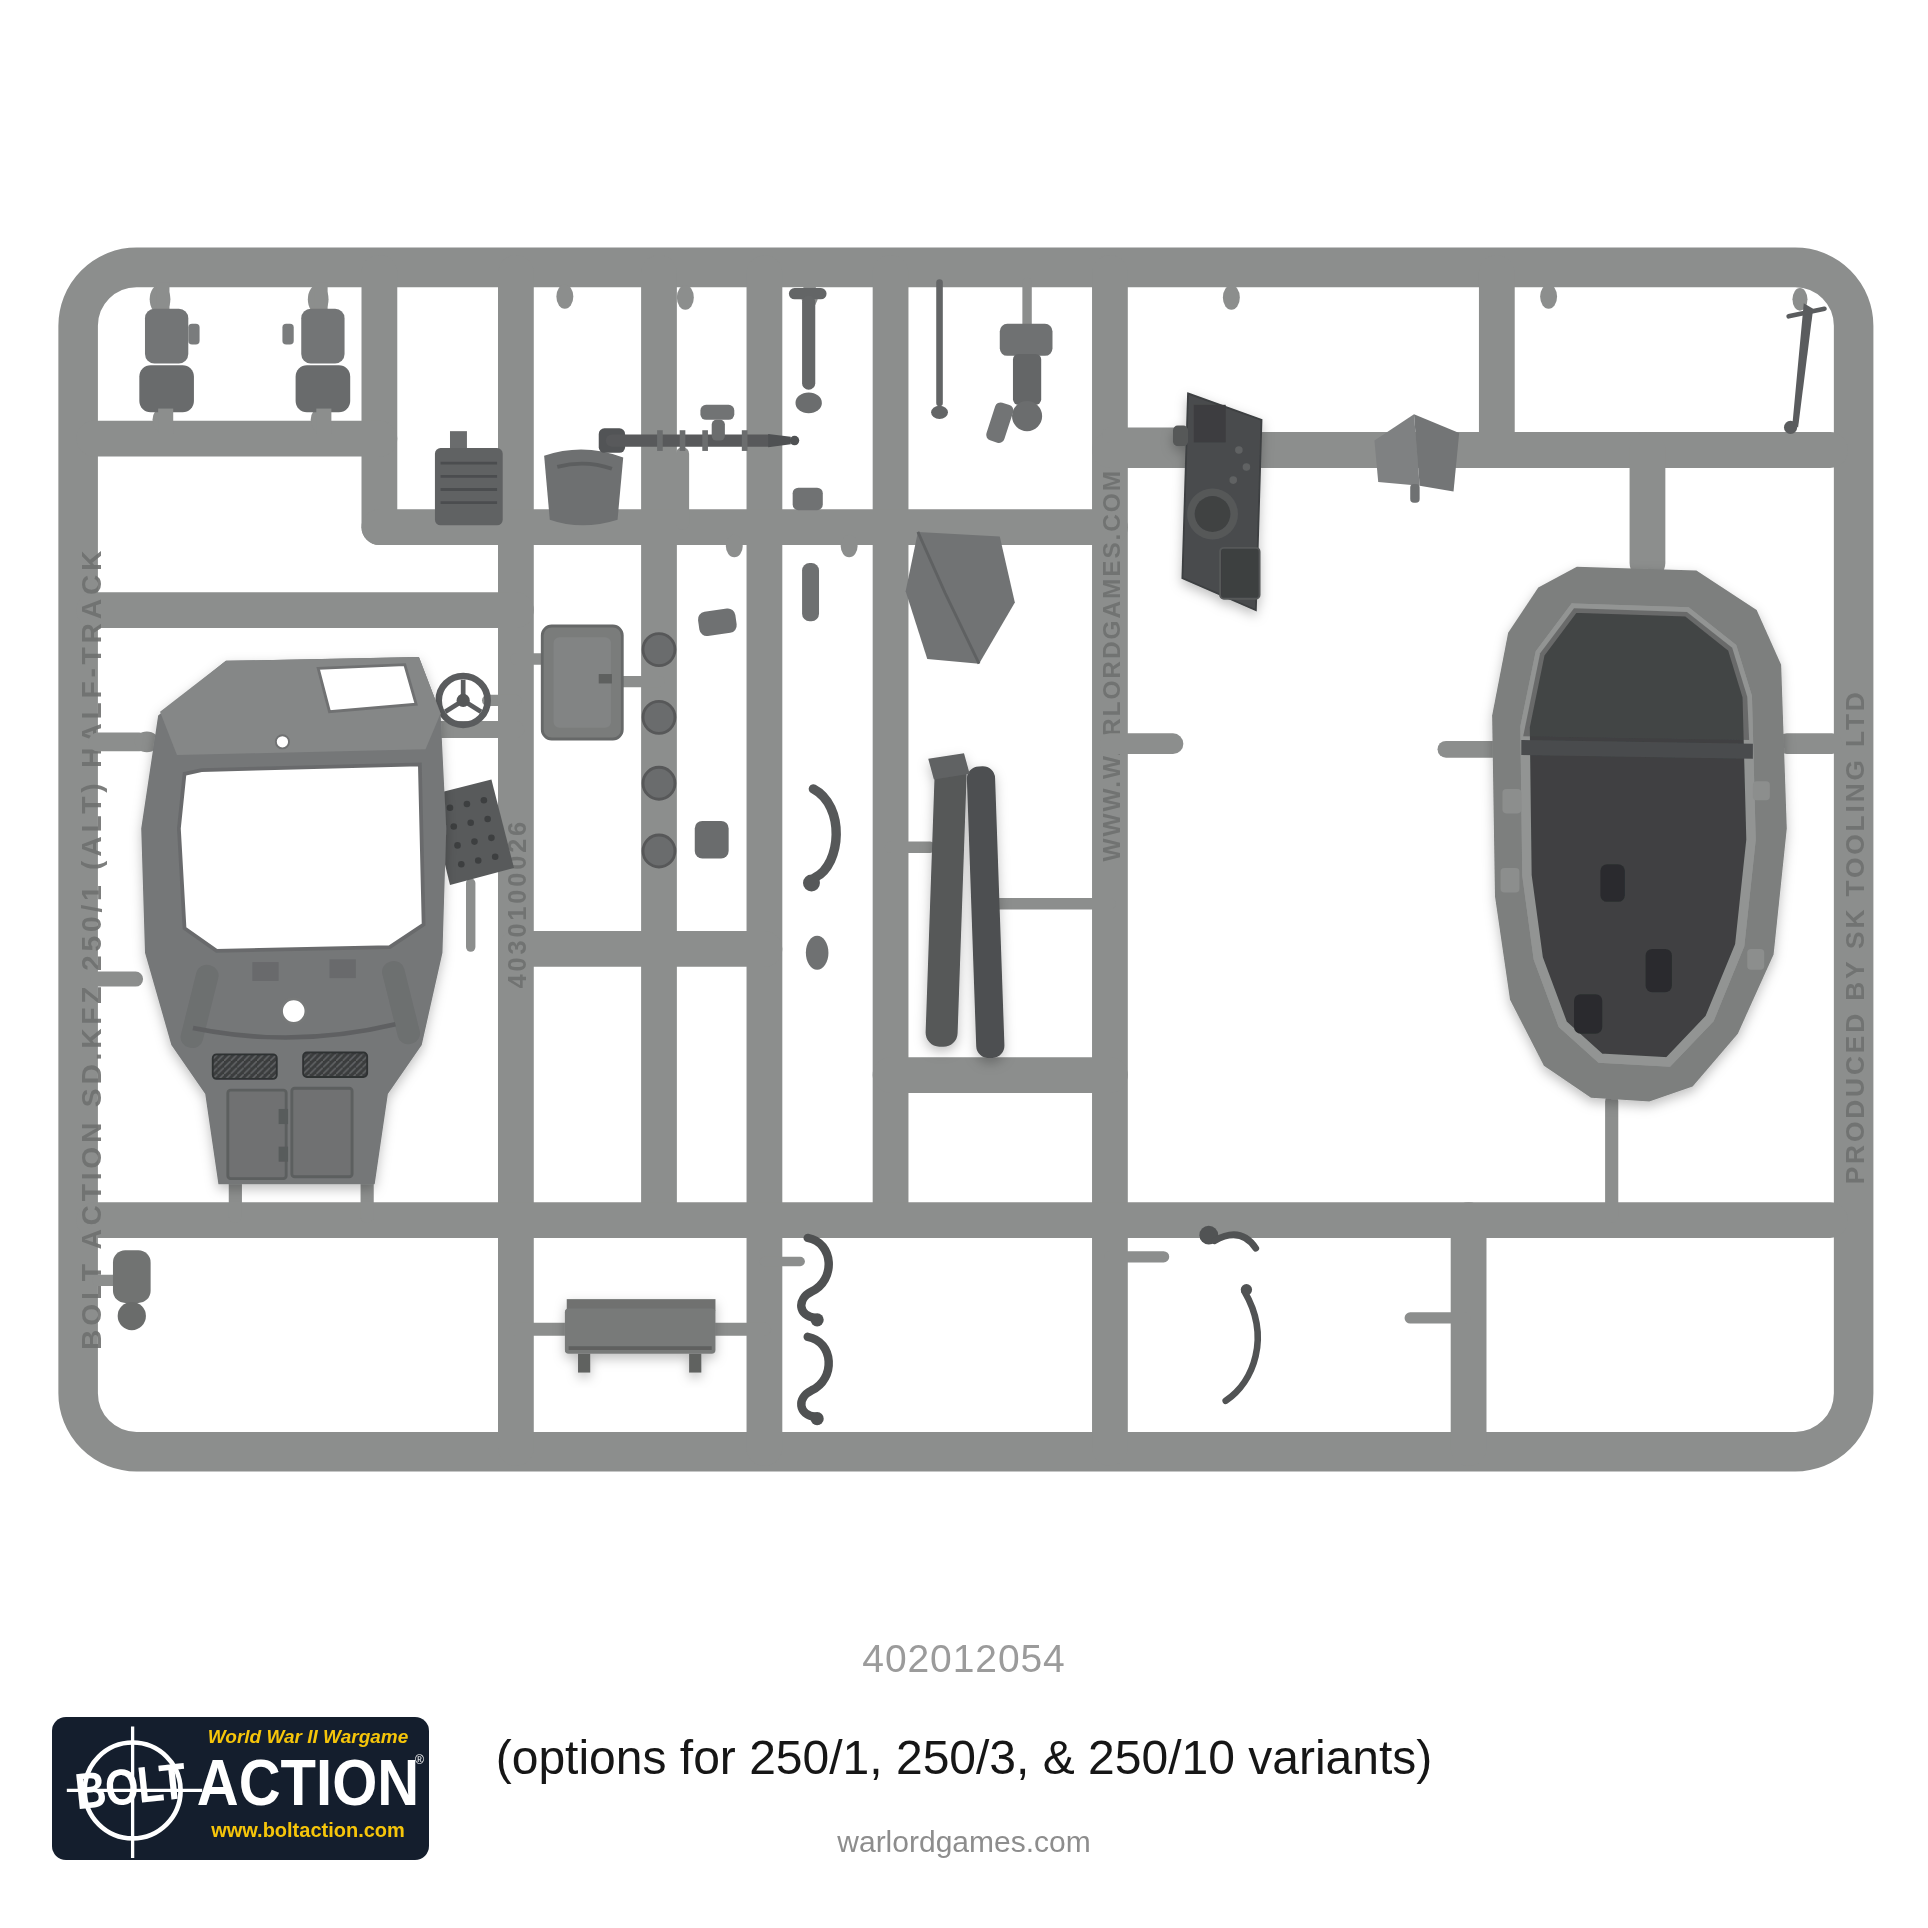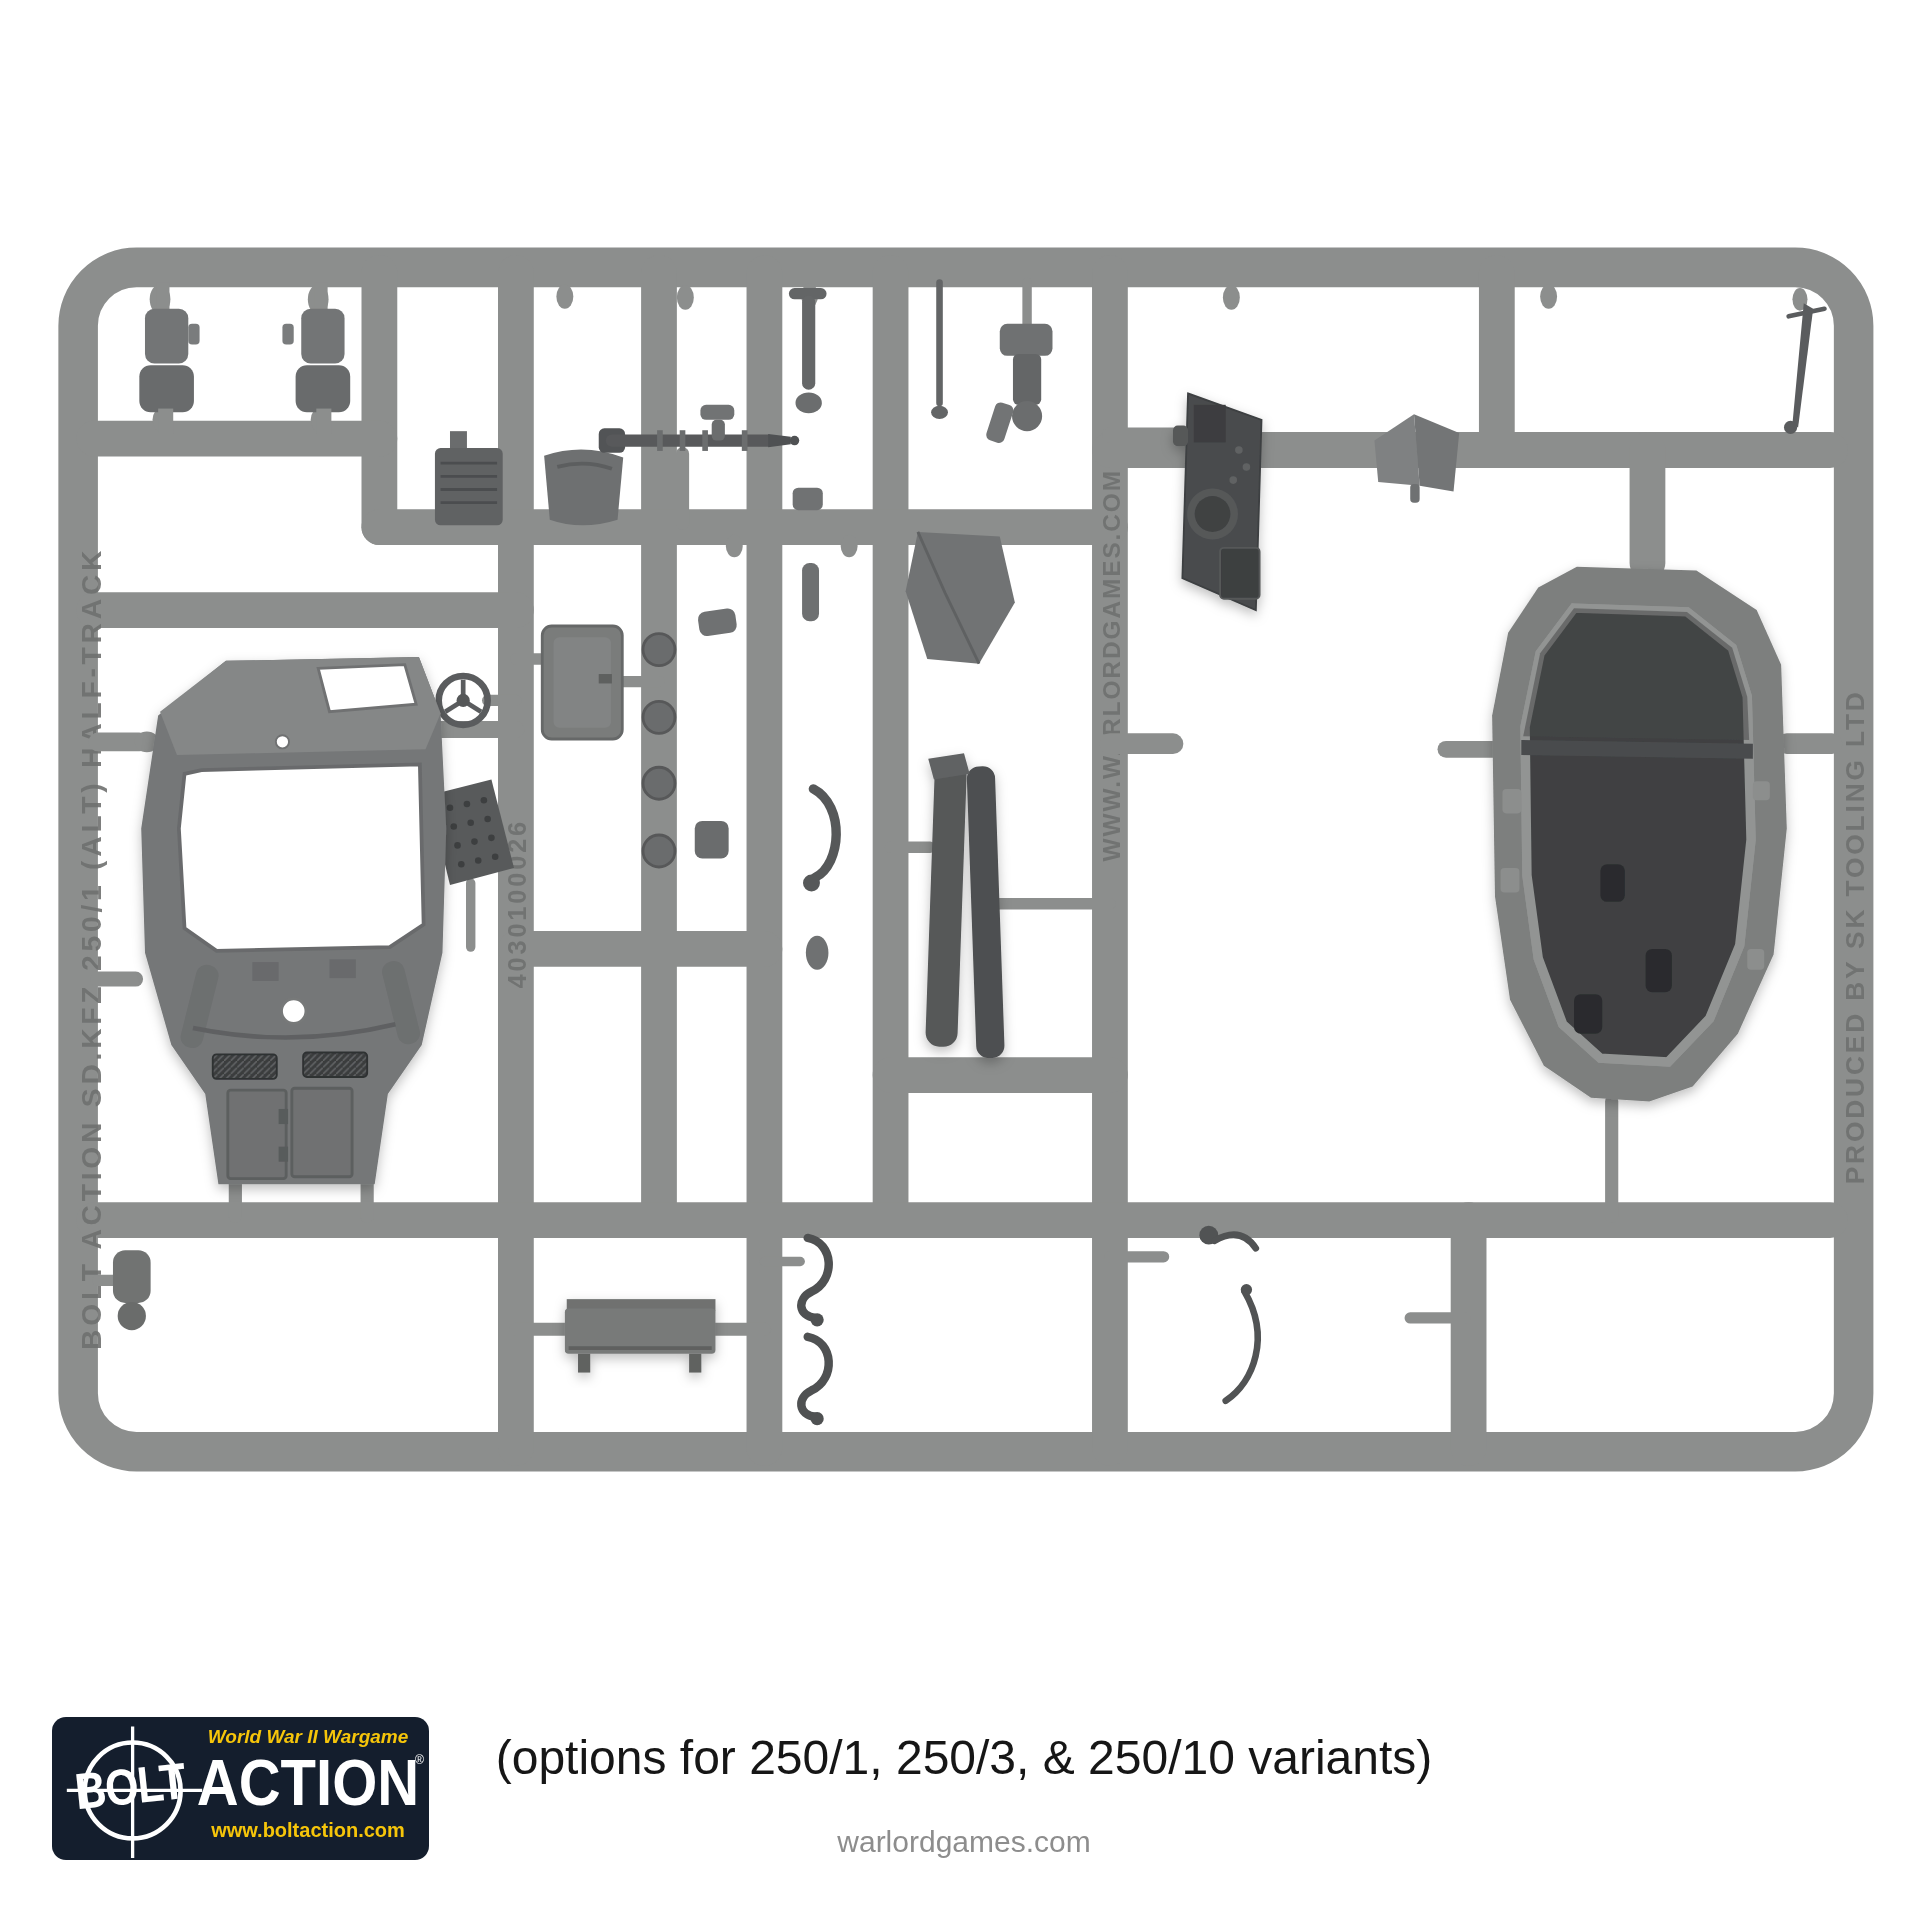--- a/index.html
+++ b/index.html
@@ -324,20 +324,21 @@
       <rect x="1672" y="1056" width="30" height="42" rx="7" fill="#2a2c2e"></rect>
       <rect x="1748" y="1008" width="28" height="46" rx="7" fill="#2a2c2e"></rect>
       <rect x="1700" y="918" width="26" height="40" rx="7" fill="#2a2c2e"></rect>
       <rect x="1596" y="838" width="20" height="26" rx="4" fill="#8c8e8d"></rect>
       <rect x="1594" y="922" width="20" height="26" rx="4" fill="#8c8e8d"></rect>
       <rect x="1862" y="830" width="18" height="20" rx="4" fill="#8c8e8d"></rect>
       <rect x="1856" y="1008" width="18" height="22" rx="4" fill="#8c8e8d"></rect>
     </g>
   </svg>
 
+  <div class="caption sku">402012054</div>
   <div class="caption subtitle">(options for 250/1, 250/3, &amp; 250/10 variants)</div>
   <div class="caption website">warlordgames.com</div>
 
   <div class="logo">
     <svg class="logo-crosshair" width="147" height="141" viewBox="0 0 156 150">
       <circle cx="76" cy="76" r="51" fill="none" stroke="#ffffff" stroke-width="5"></circle>
       <line x1="76" y1="8" x2="76" y2="148" stroke="#ffffff" stroke-width="3.5"></line>
       <line x1="6" y1="76" x2="150" y2="76" stroke="#ffffff" stroke-width="3.5"></line>
     </svg>
     <div class="logo-bolt">BOLT</div>

